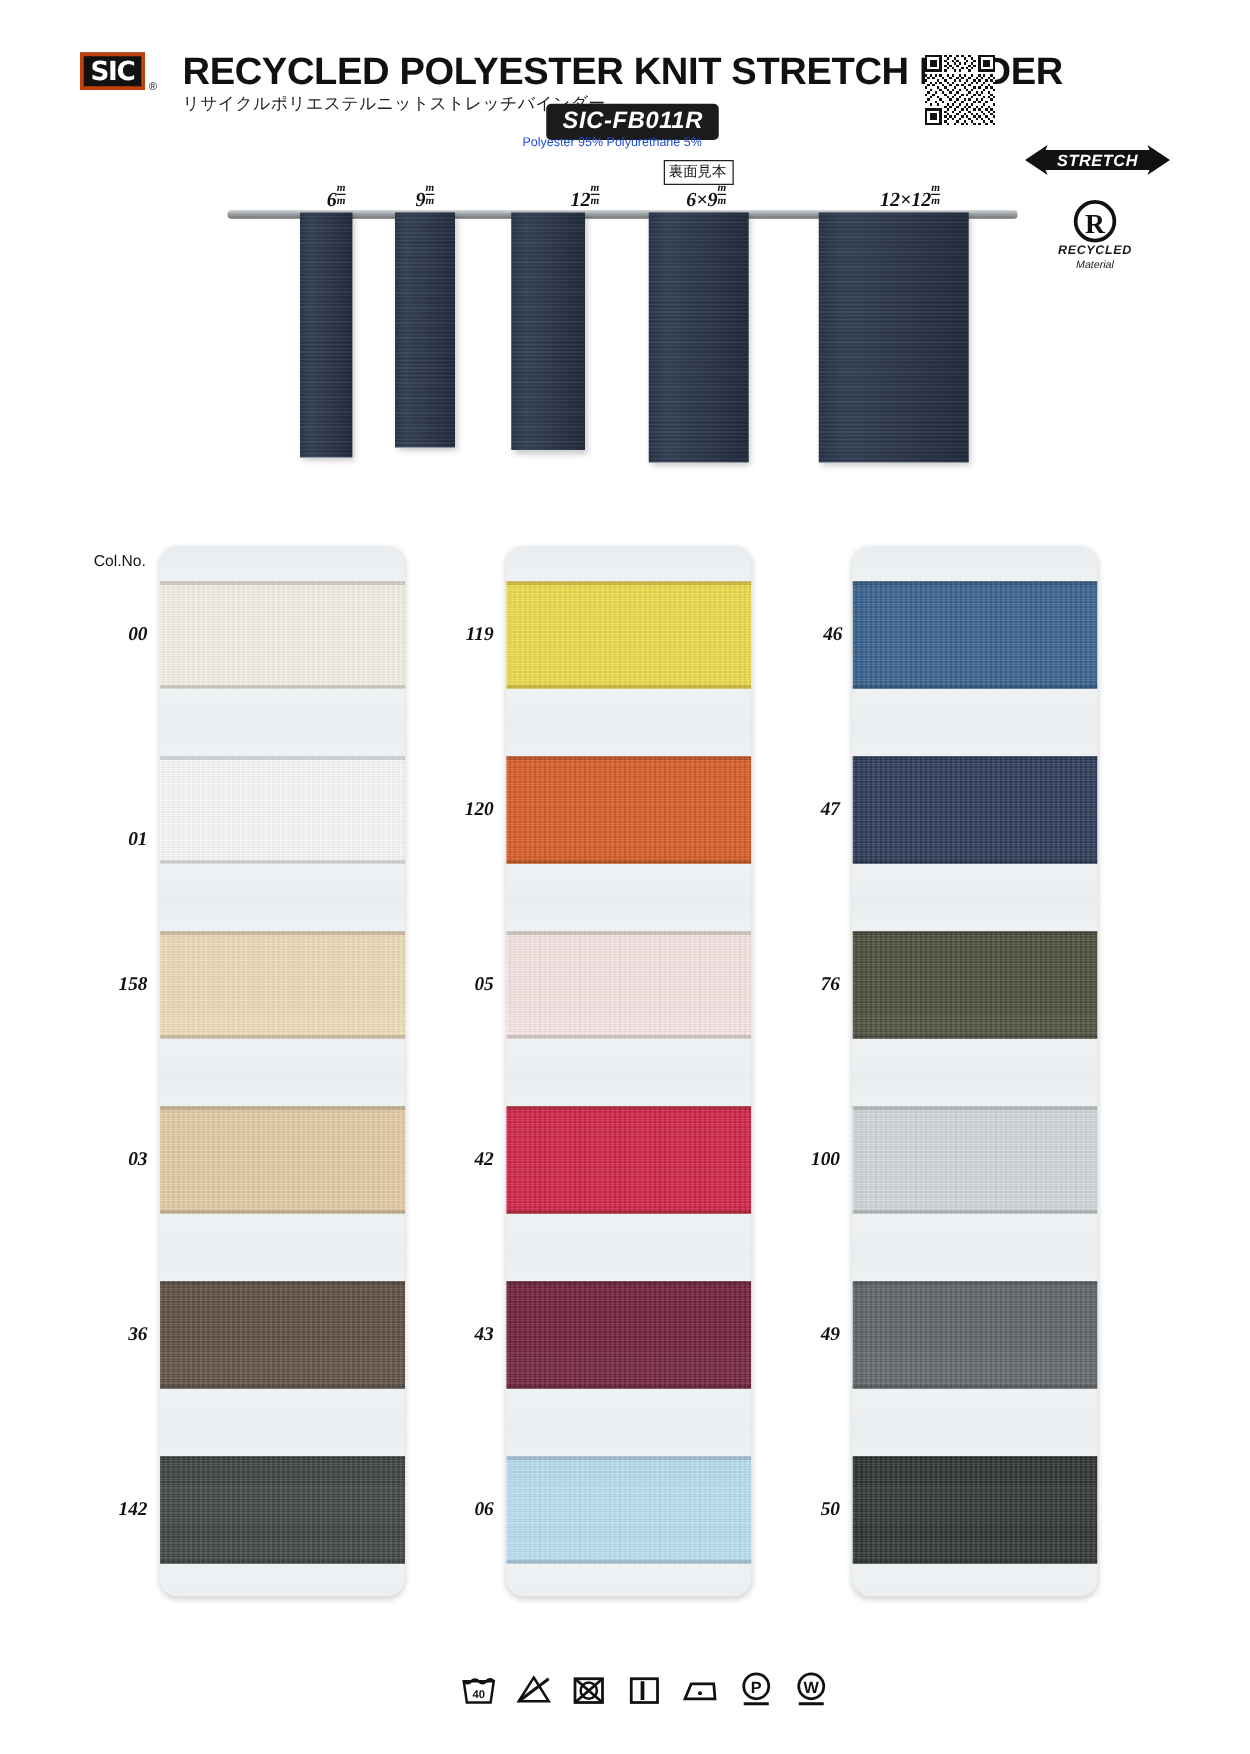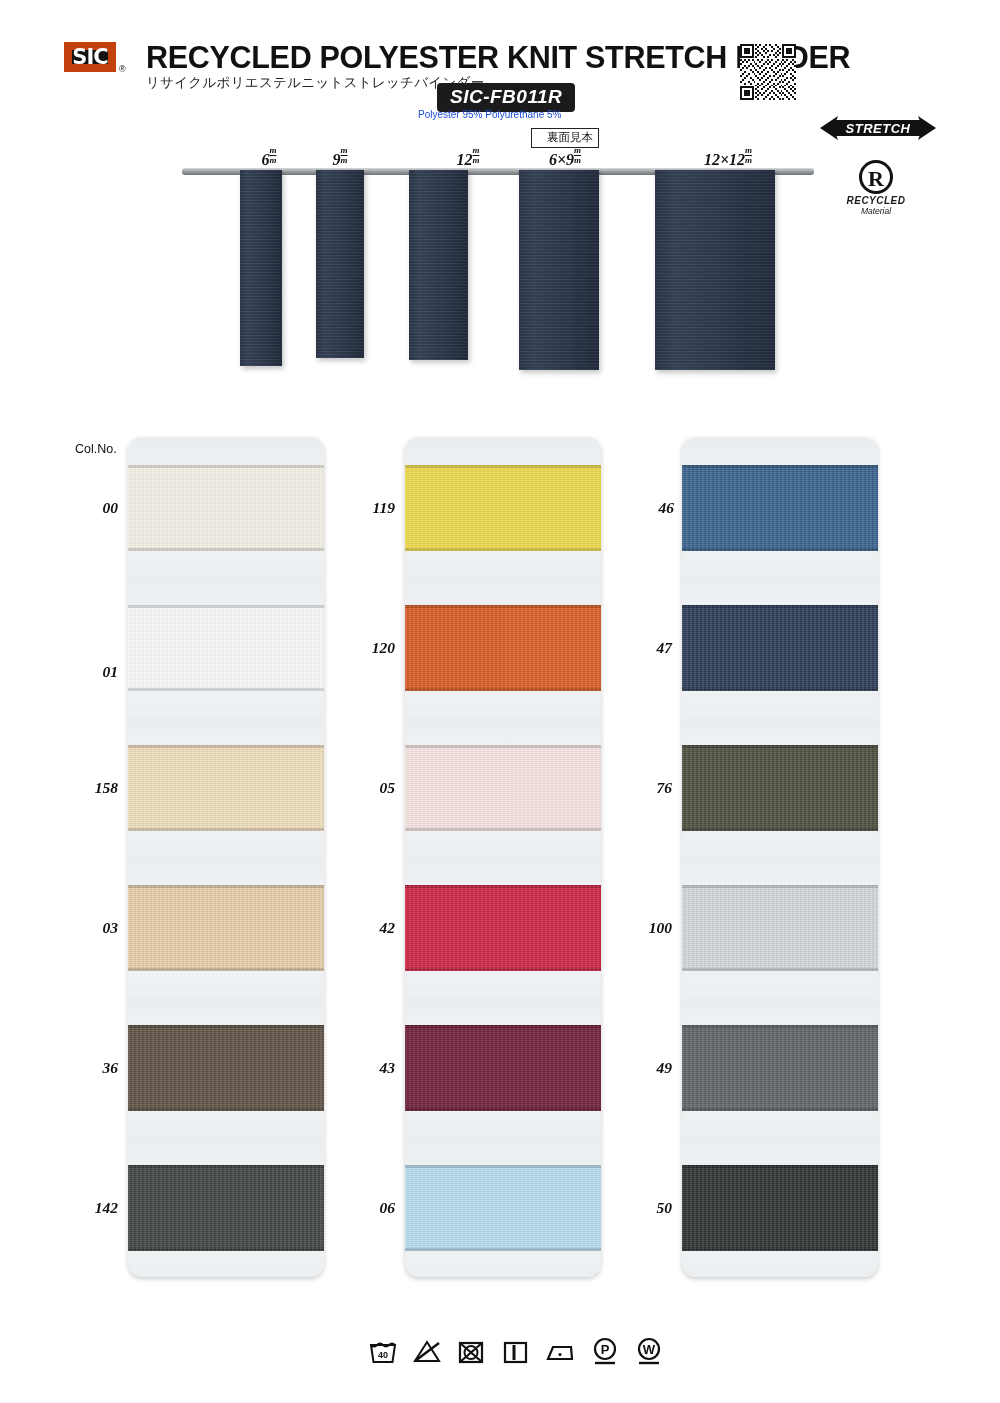--- a/index.html
+++ b/index.html
@@ -26,21 +26,21 @@
     width: 52px; height: 30px;
     background: #111;
     color: #fff;
     font-family: "DejaVu Sans", sans-serif;
     font-weight: bold;
     font-size: 21px;
     letter-spacing: -1px;
     display: flex;
     align-items: center;
     justify-content: center;
-    border: 8px solid #c2410c;
+    border: 3px solid #c2410c;
     box-sizing: border-box;
   }
   .sic-logo-dot {
     position: absolute;
     left: 119px; top: 64px;
     font-size: 9px; color: #111;
   }
   .title-en {
     position: absolute;
     left: 146px; top: 40px;
@@ -76,21 +76,21 @@
     left: 418px; top: 109px;
     font-size: 10px;
     color: #1d4ed8;
     white-space: nowrap;
   }
   .ura-box {
     position: absolute;
     left: 531px; top: 128px;
     border: 1px solid #222;
     font-size: 11.5px;
-    padding: 1px 5px 2px 15px;
+    padding: 1px 5px 2px 3px;
     color: #111;
     white-space: nowrap;
   }
 
   
   .qr {
     position: absolute;
     left: 740px; top: 44px;
     width: 56px; height: 56px;
   }

